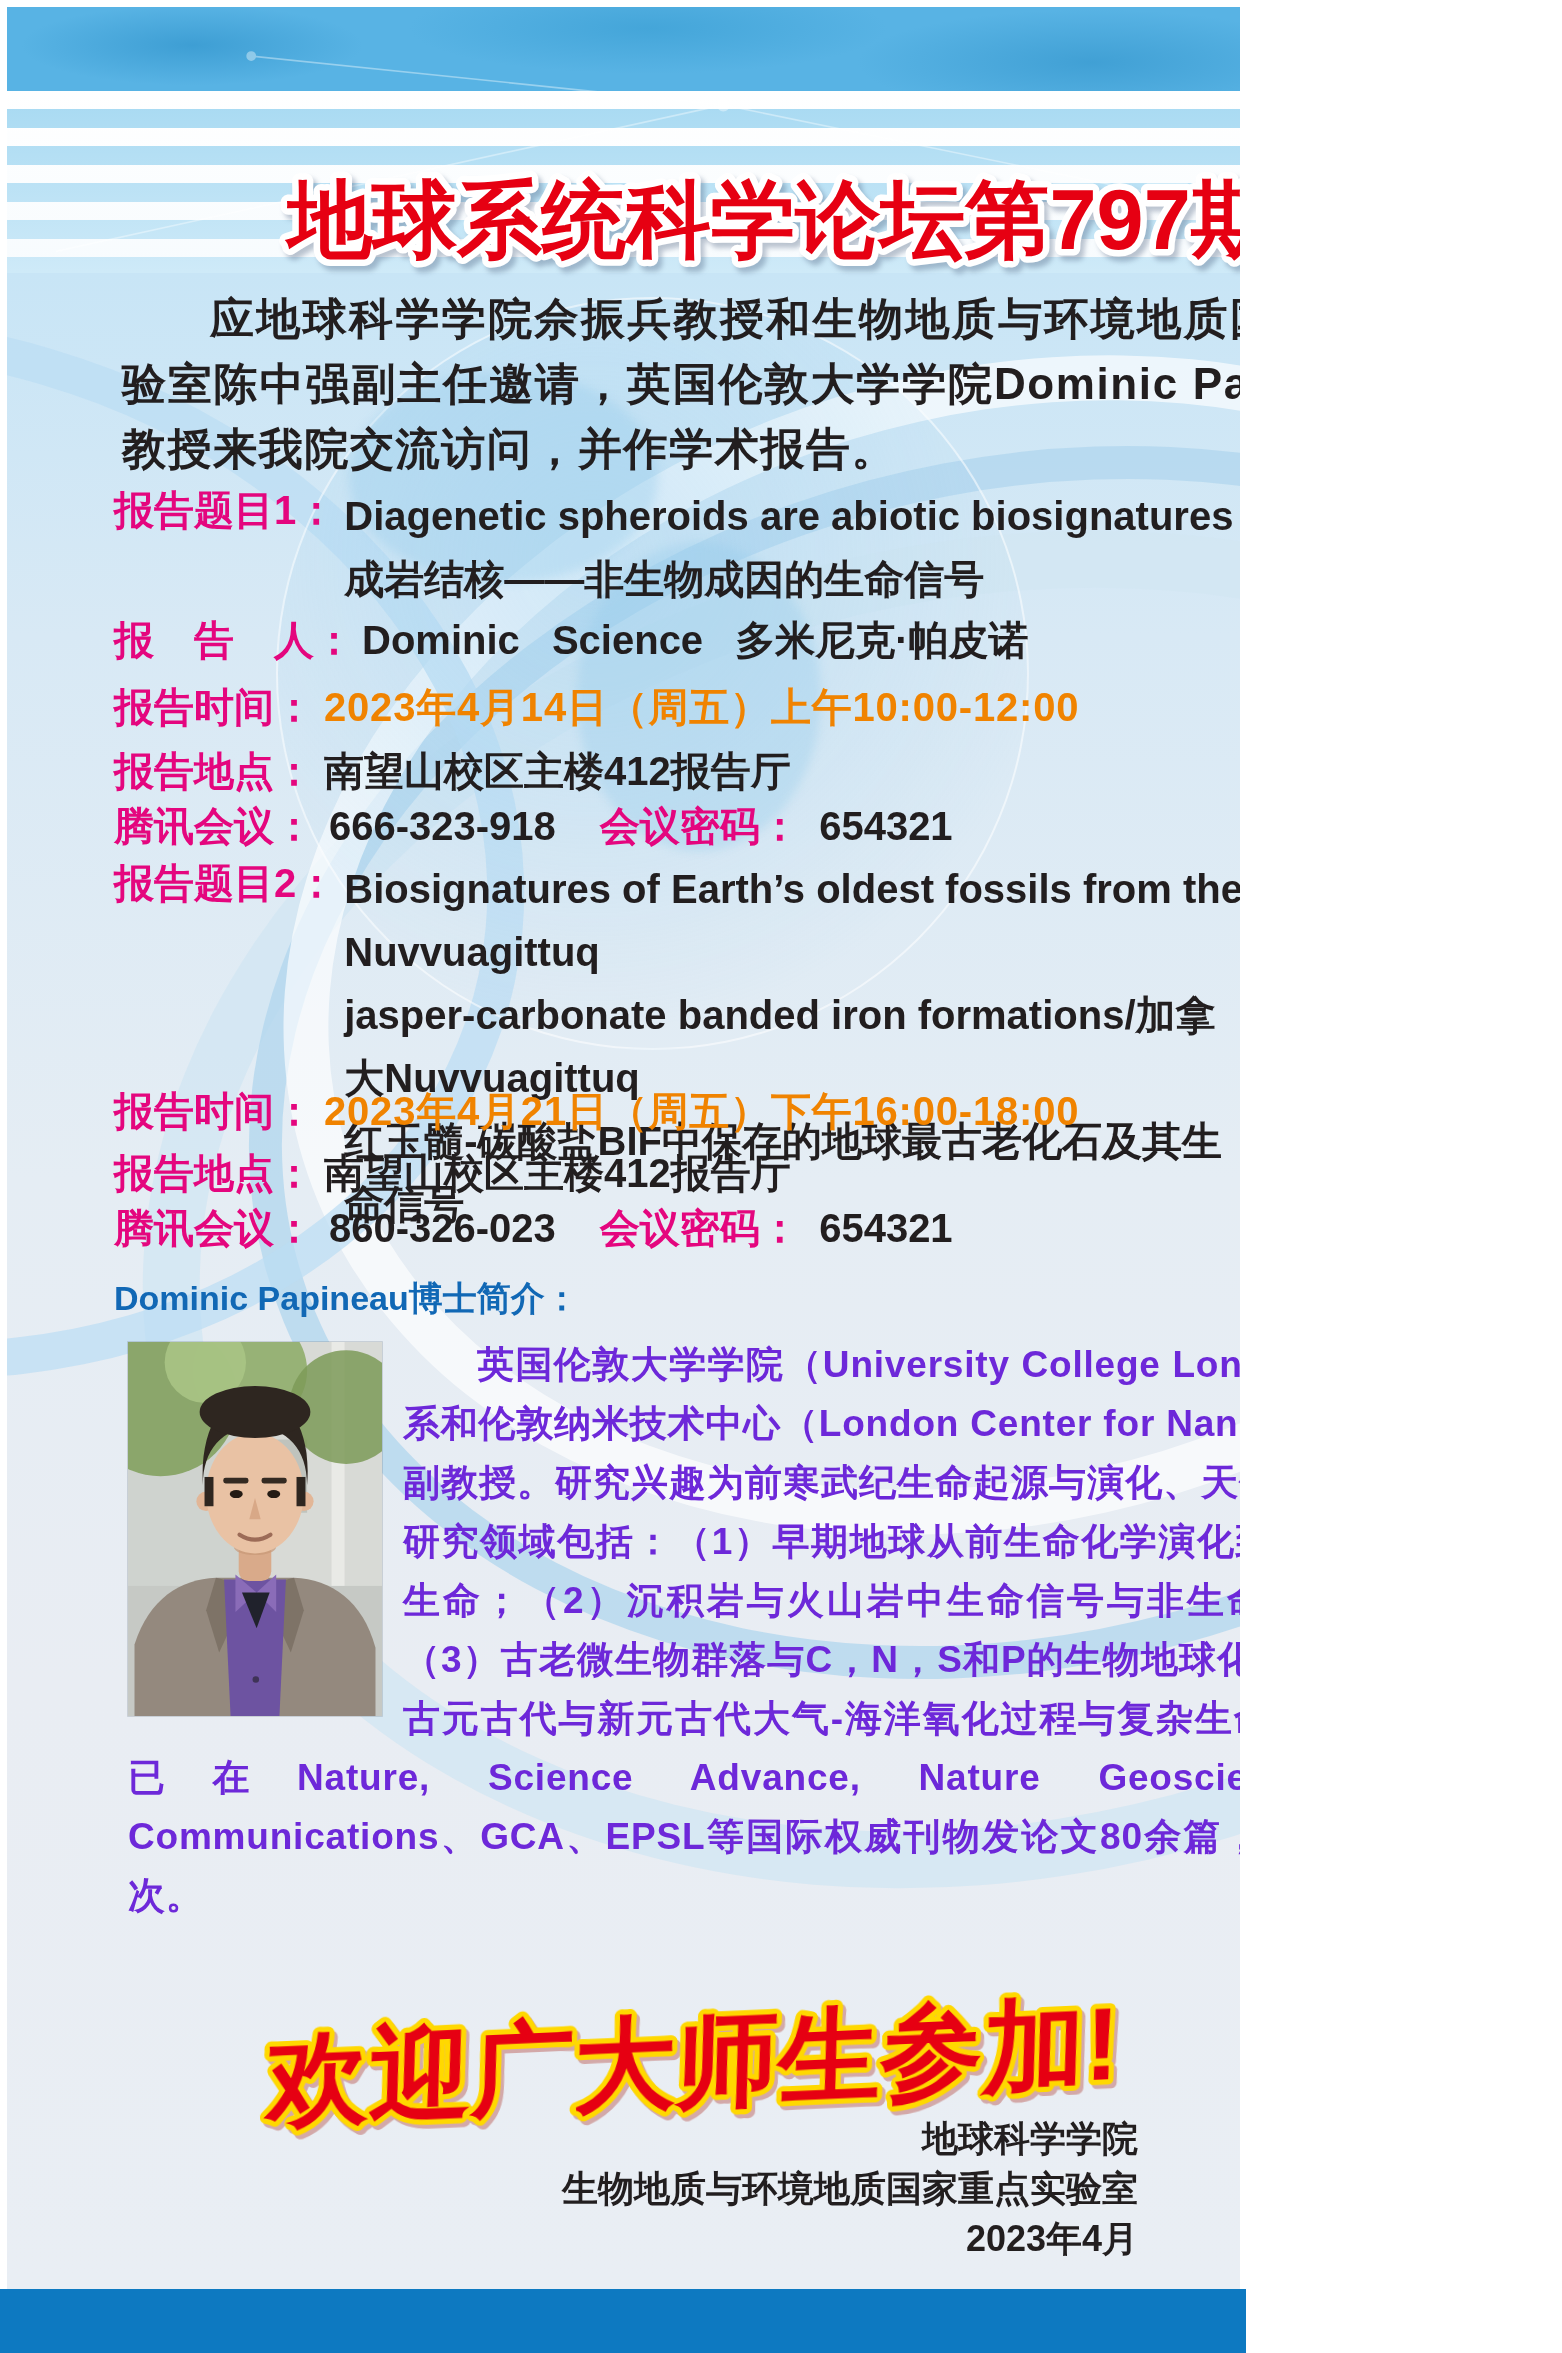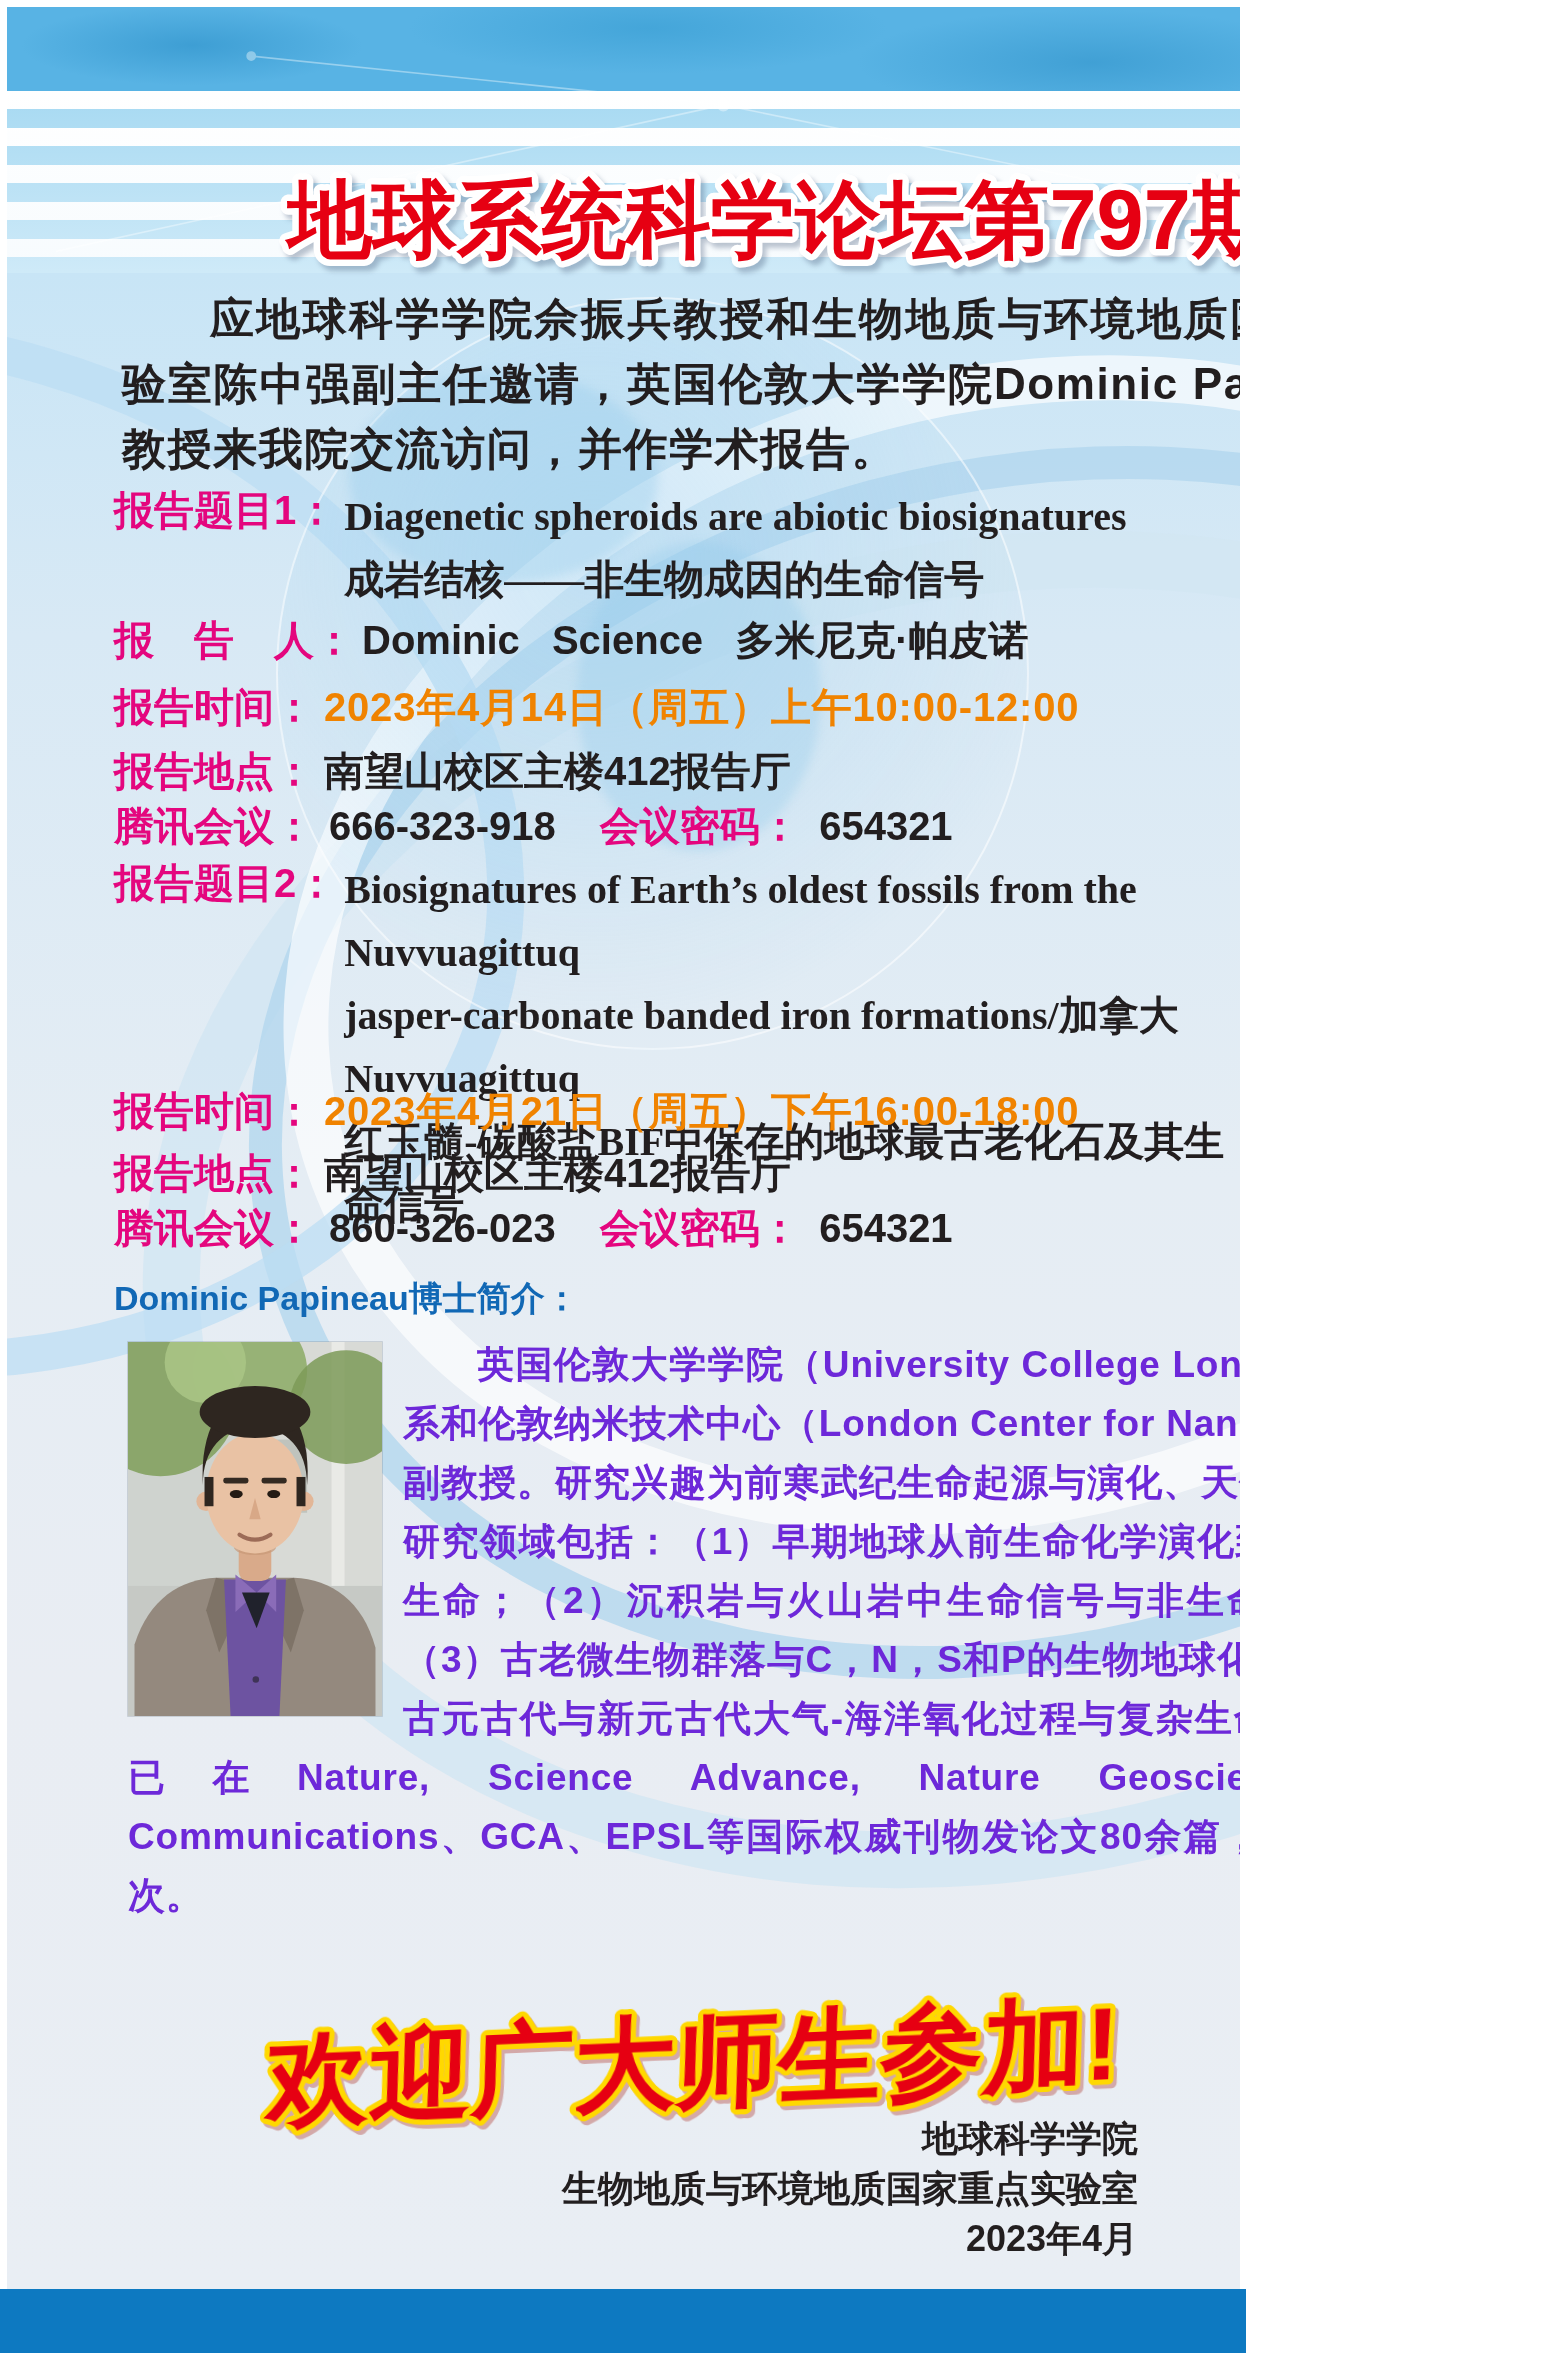--- a/index.html
+++ b/index.html
@@ -49,21 +49,21 @@
   
   .content{position:absolute;inset:0;z-index:2;}
   .intro{
     position:absolute;left:122px;top:286px;width:1339px;margin:0;
     font-size:44px;line-height:65px;letter-spacing:1.6px;text-align:justify;text-indent:2em;color:#221e1f;
   }
   .row{position:absolute;left:114px;display:flex;align-items:flex-start;font-size:40px;line-height:50px;gap:8px;}
   .lab{flex:0 0 202px;color:#e4067e;white-space:nowrap;}
   .val{color:#221e1f;}
   .val.orange{color:#f08300;letter-spacing:0.8px;}
-  .topic-val div{line-height:63px;font-family:Liberation Serif, serif;}
+  .topic-val div{line-height:63px;}
   .speaker-val{word-spacing:21px;}
   .meet-id{margin-left:4.9px;}
   .pw-label{color:#e4067e;margin-left:36px;}
   .pw-val{margin-left:11.4px;}
   .bio-heading{position:absolute;left:114px;top:1276px;font-size:34px;color:#1168b5;}
   .bio{
     position:absolute;left:128px;top:1335px;width:1377px;margin:0;
     font-size:37px;line-height:59px;letter-spacing:0.8px;text-align:justify;text-indent:2em;color:#6d28d9;
   }
   .photo{

